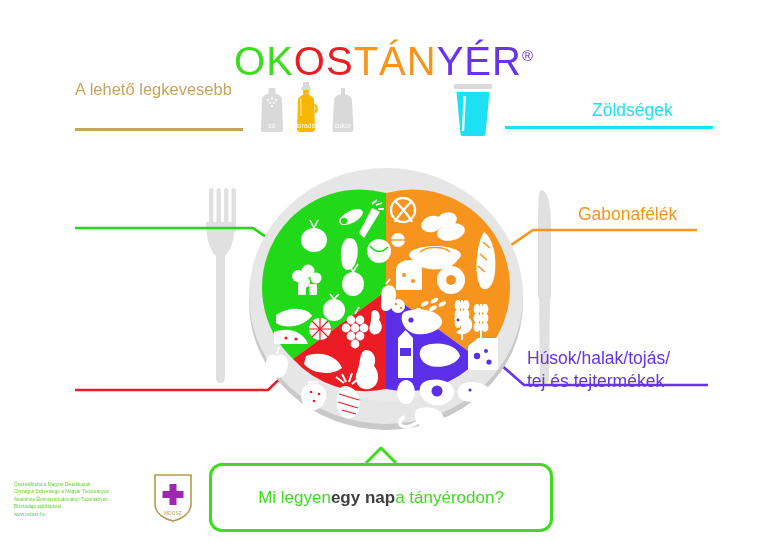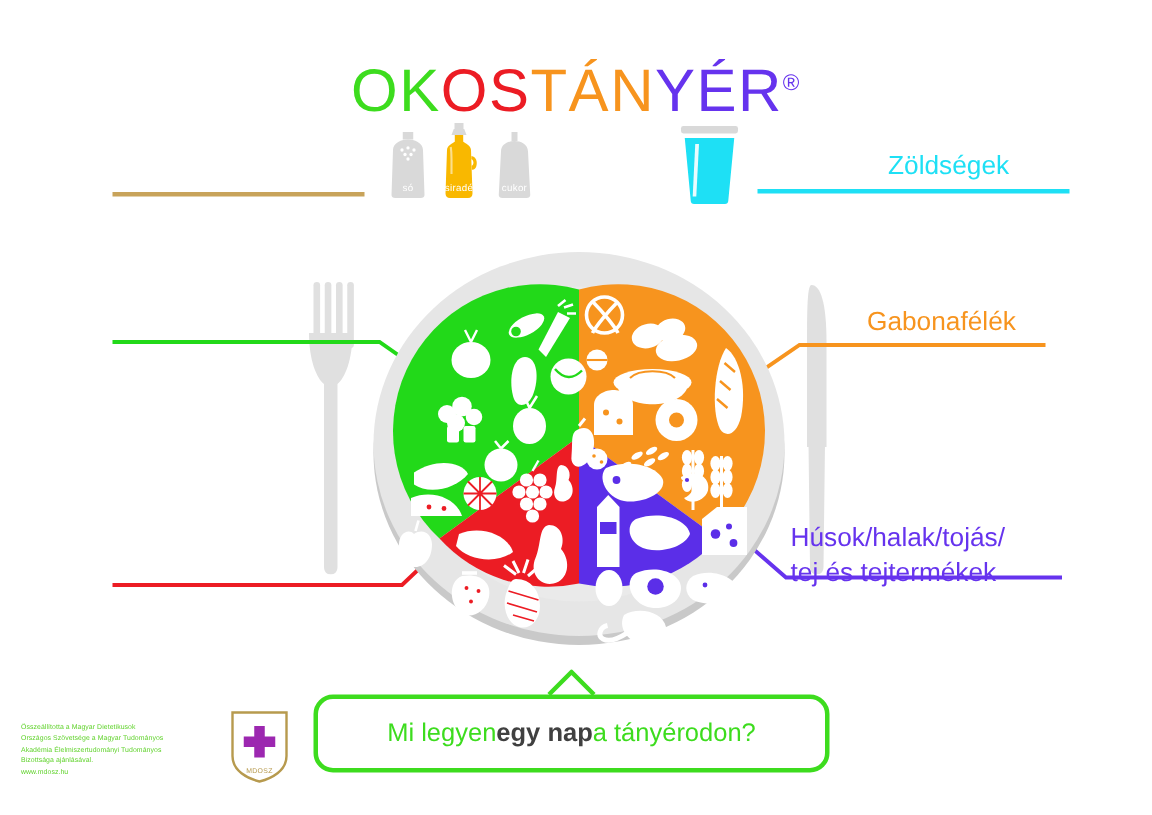--- a/index.html
+++ b/index.html
@@ -58,21 +58,21 @@
 
   
   .cat-label{font-size:17.5px;white-space:nowrap;line-height:1.32;}
   #lbl-veg   {left:75px; top:202px; color:#22d919;}
   #lbl-fruit {left:75px; top:366px; color:#ec1c24;}
   #lbl-grain {left:578px;top:203px; color:#f7941e;}
   #lbl-prot  {left:527px;top:347px; color:#6633ee;}
 
   
   #callout{
-    left:209px;top:463px;width:344px;height:52px;
+    left:209px;top:463px;width:344px;height:69px;
     border:3px solid #3ddc1e;border-radius:13px;
     background:#ffffff;box-sizing:border-box;
   }
   #callout-text{
     position:absolute;left:0;top:0;width:100%;height:100%;
     display:flex;align-items:center;justify-content:center;
     font-size:17px;color:#3ddc1e;white-space:nowrap;
   }
   #callout-text b{color:#404040;font-weight:bold;}
 
@@ -94,20 +94,21 @@
 </head>
 <body>
 
 <div id="root">
 
   <div class="abs" id="title">
     <span style="color:#3ddc1e">OK</span><span style="color:#ec1c24">OS</span><span style="color:#f7941e">TÁN</span><span style="color:#6633ee">YÉR</span><span class="t-reg" style="color:#6633ee">®</span>
   </div>
 
   <div class="abs" id="least-text">
+    <div>A lehető legkevesebb</div>
   </div>
   <div class="abs" id="least-rule"></div>
 
   <div class="abs shaker-wrap" style="left:259px;top:88px;width:26px;height:44px;">
     <svg width="26" height="44" viewBox="0 0 26 44">
       <path d="M9.5 0 h7 v5 h-7 z" fill="#d9d9d9"></path>
       <path d="M3 12 C3 7 9 5 13 5 C17 5 23 7 23 12 L24 42 C24 43.4 23 44 21.5 44 L4.5 44 C3 44 2 43.4 2 42 Z" fill="#d9d9d9"></path>
       <g fill="#ffffff">
         <circle cx="9" cy="12" r="1.1"></circle>
           <circle cx="13" cy="10.6" r="1.1"></circle>

